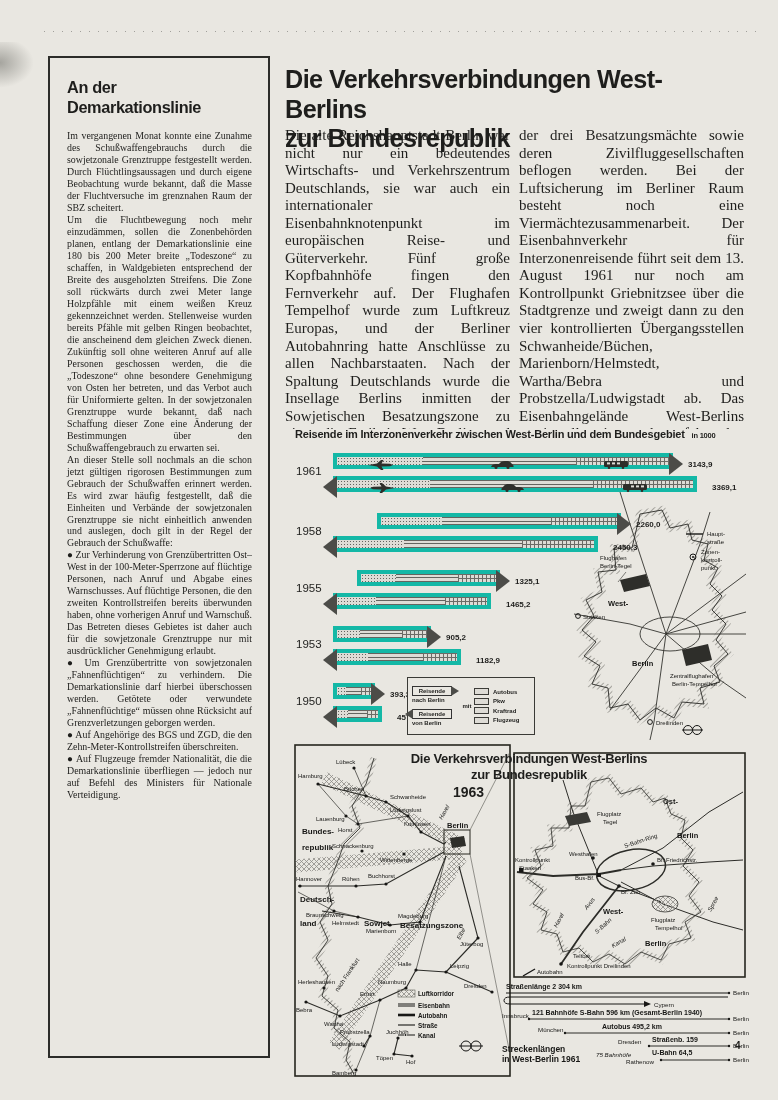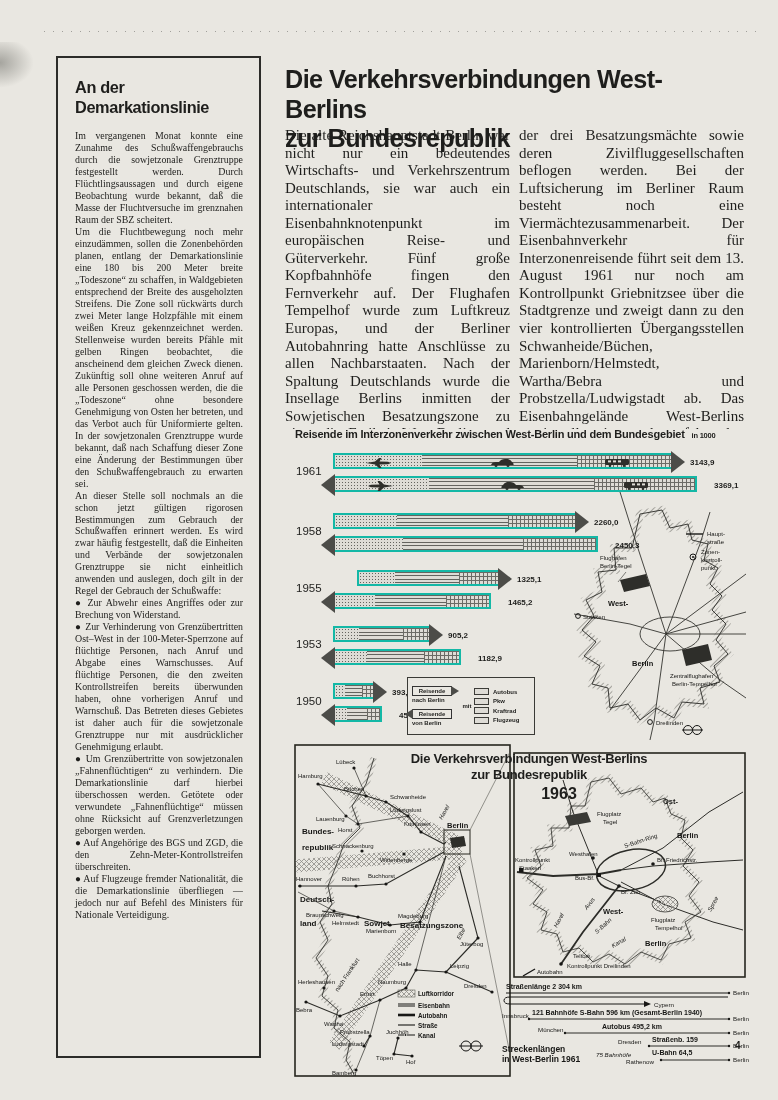--- a/index.html
+++ b/index.html
@@ -5,40 +5,40 @@
   html,body{margin:0;padding:0;background:#cfcdc7;}
   .page{position:relative;width:778px;height:1100px;background:#e9e7e1;overflow:hidden;
         font-family:"Liberation Serif",serif;color:#1e1e1c;}
   [data-name]{box-sizing:border-box;}
   .smudge{position:absolute;left:0;top:42px;width:34px;height:46px;
           background:radial-gradient(ellipse at 0% 45%,rgba(110,110,104,.55),transparent 70%);}
   .topdots{position:absolute;left:40px;top:30px;width:720px;height:3px;
            background-image:radial-gradient(rgba(90,90,85,.5) .7px,transparent 1px);background-size:9px 3px;}
 
   
-  .sidebar{position:absolute;left:48px;top:56px;width:205px;height:1002px;border:2px solid #2c2c29;
-           padding:20px 16px 0 17px;margin-left:8px;}
+  .sidebar{position:absolute;left:48px;top:56px;width:222px;height:1002px;border:2px solid #2c2c29;
+           padding:20px 16px 0 17px;}
   .sidebar h2{margin:0 0 12px;font-family:"Liberation Sans",sans-serif;font-weight:bold;
               font-size:17px;letter-spacing:-0.4px;transform:scaleX(.96);transform-origin:left;}
   .sidebar p{margin:0;font-size:9.9px;line-height:1.21;text-align:justify;}
 
   
   .title{position:absolute;left:285px;top:48px;width:470px;font-family:"Liberation Sans",sans-serif;
          font-weight:bold;font-size:26px;line-height:1.12;letter-spacing:-0.6px;transform:scaleX(.97);transform-origin:left;}
   .col{position:absolute;top:127px;width:225px;font-size:15px;line-height:1.17;text-align:justify;height:302px;overflow:hidden;}
   .col1{left:285px;} .col2{left:519px;}
 
   
   .chart-title{position:absolute;left:295px;top:428px;font-family:"Liberation Sans",sans-serif;
                font-weight:bold;font-size:11px;letter-spacing:-0.2px;white-space:nowrap;}
   .chart-title .unit{font-size:7.5px;margin-left:4px;}
   .bars{position:absolute;left:296px;top:447px;width:452px;height:292px;z-index:2;}
   .row{position:absolute;left:0;width:100%;}
   .yr{position:absolute;left:0;top:12px;font-family:"Liberation Sans",sans-serif;font-weight:normal;font-size:11.5px;}
-  .bar{position:absolute;left:37px;height:16px;border:2px solid #14b8a6;background:#dedcd6;display:flex;}
+  .bar{position:absolute;left:37px;height:16px;border:4px solid #14b8a6;background:#dedcd6;display:flex;}
   .bar .seg{height:100%;}
   .seg.s1{width:26%;} .seg.s2{width:46%;} .seg.s3{width:28%;}
   .pat-dots{background-image:radial-gradient(#64645f .8px,transparent .95px);background-size:3px 3px;}
   .pat-hlines{background-image:repeating-linear-gradient(180deg,#64645f 0 1px,transparent 1px 3.5px);}
   .pat-grid{background-image:repeating-linear-gradient(90deg,#6b6b66 0 1px,transparent 1px 4px),
                              repeating-linear-gradient(180deg,#6b6b66 0 1px,transparent 1px 4px);}
   .pat-dense{background-image:repeating-linear-gradient(90deg,#56564f 0 1px,transparent 1px 2.6px),
                               repeating-linear-gradient(180deg,#56564f 0 1px,transparent 1px 2.6px);}
   .arrow-r{position:absolute;right:-14px;top:-4px;width:0;height:0;
            border-top:11px solid transparent;border-bottom:11px solid transparent;border-left:14px solid #4c4c48;}
@@ -63,21 +63,21 @@
   .leg-mit{width:14px;text-align:center;}
   .leg-modes{flex:1;display:flex;flex-direction:column;gap:2.5px;}
   .leg-mode{display:flex;align-items:center;gap:4px;}
   .leg-sw{width:15px;height:7px;border:1px solid #3c3c38;background:#dedcd6;display:inline-block;}
 
   .inset-map{position:absolute;left:570px;top:484px;z-index:1;}
   .maps-title{position:absolute;left:393px;top:751px;width:272px;text-align:center;z-index:4;
               font-family:"Liberation Sans",sans-serif;font-weight:bold;line-height:1.25;pointer-events:none;}
   .maps-title .t1{font-size:13px;letter-spacing:-0.3px;}
   .maps-title .t2{font-size:13px;letter-spacing:-0.3px;}
-  .maps-title .t3{font-size:16px;text-align:center;margin-left:60px;}
+  .maps-title .t3{font-size:14px;text-align:left;margin-left:60px;}
   .map-left{position:absolute;left:294px;top:744px;}
   .map-right{position:absolute;left:513px;top:752px;}
   .stats{position:absolute;left:500px;top:980px;}
   .pagenum{position:absolute;left:735px;top:1040px;font-family:"Liberation Sans",sans-serif;font-weight:bold;font-size:10px;}
 
   svg text{font-family:"Liberation Sans",sans-serif;fill:#171715;}
   .ct{font-size:6px;} .ctb{font-size:7.5px;font-weight:bold;} .reg{font-size:8px;font-weight:bold;}
   .riv{font-size:6px;font-style:italic;} .lg{font-size:6.3px;font-weight:bold;}
   .st{font-size:6.2px;} .stb{font-size:7px;font-weight:bold;} .cap{font-size:8.5px;font-weight:bold;}
 </style>
@@ -97,21 +97,20 @@
 
 <div class="page" data-name="magazine-page">
   <div class="smudge" data-name="print-artifact"></div>
   <div class="topdots" data-name="print-artifact-dots"></div>
 
   <aside class="sidebar" data-name="sidebar-article">
     <h2 data-name="sidebar-title">An der Demarkationslinie</h2>
     <p data-name="sidebar-paragraph">Im vergangenen Monat konnte eine Zunahme des Schußwaffengebrauchs durch die sowjetzonale Grenztruppe festgestellt werden. Durch Flüchtlingsaussagen und durch eigene Beobachtung wurde bekannt, daß die Masse der Fluchtversuche im grenznahen Raum der SBZ scheitert.</p>
     <p data-name="sidebar-paragraph">Um die Fluchtbewegung noch mehr einzudämmen, sollen die Zonenbehörden planen, entlang der Demarkationslinie eine 180 bis 200 Meter breite „Todeszone“ zu schaffen, in Waldgebieten entsprechend der Breite des ausgeholzten Streifens. Die Zone soll rückwärts durch zwei Meter lange Holzpfähle mit einem weißen Kreuz gekennzeichnet werden. Stellenweise wurden bereits Pfähle mit gelben Ringen beobachtet, die anscheinend dem gleichen Zweck dienen. Zukünftig soll ohne weiteren Anruf auf alle Personen geschossen werden, die die „Todeszone“ ohne besondere Genehmigung von Osten her betreten, und das Verbot auch für Uniformierte gelten. In der sowjetzonalen Grenztruppe wurde bekannt, daß nach Schaffung dieser Zone eine Änderung der Bestimmungen über den Schußwaffengebrauch zu erwarten sei.</p>
     <p data-name="sidebar-paragraph">An dieser Stelle soll nochmals an die schon jetzt gültigen rigorosen Bestimmungen zum Gebrauch der Schußwaffen erinnert werden. Es wird zwar häufig festgestellt, daß die Einheiten und Verbände der sowjetzonalen Grenztruppe sie nicht einheitlich anwenden und auslegen, doch gilt in der Regel der Gebrauch der Schußwaffe:</p>
-    <p data-name="sidebar-bullet">● Zur Abwehr eines Angriffes oder zur Brechung von Widerstand.</p>
     <p data-name="sidebar-bullet">● Zur Verhinderung von Grenzübertritten Ost–West in der 100-Meter-Sperrzone auf flüchtige Personen, nach Anruf und Abgabe eines Warnschusses. Auf flüchtige Personen, die den zweiten Kontrollstreifen bereits überwunden haben, ohne vorherigen Anruf und Warnschuß. Das Betreten dieses Gebietes ist daher auch für die sowjetzonale Grenztruppe nur mit ausdrücklicher Genehmigung erlaubt.</p>
     <p data-name="sidebar-bullet">● Um Grenzübertritte von sowjetzonalen „Fahnenflüchtigen“ zu verhindern. Die Demarkationslinie darf hierbei überschossen werden. Getötete oder verwundete „Fahnenflüchtige“ müssen ohne Rücksicht auf Grenzverletzungen geborgen werden.</p>
     <p data-name="sidebar-bullet">● Auf Angehörige des BGS und ZGD, die den Zehn-Meter-Kontrollstreifen überschreiten.</p>
     <p data-name="sidebar-bullet">● Auf Flugzeuge fremder Nationalität, die die Demarkationslinie überfliegen — jedoch nur auf Befehl des Ministers für Nationale Verteidigung.</p>
   </aside>
 
   <h1 class="title" data-name="page-title">
     <span data-name="page-title-line1">Die Verkehrsverbindungen West-Berlins</span><br>
     <span data-name="page-title-line2">zur Bundesrepublik</span>
   </h1>
@@ -169,21 +168,21 @@
             <rect x="4" y="2.4" width="3" height="2" fill="#dedcd6"></rect>
             <rect x="9" y="2.4" width="3" height="2" fill="#dedcd6"></rect>
             <rect x="14" y="2.4" width="3" height="2" fill="#dedcd6"></rect>
           </svg>
         <i class="arrow-l" data-name="arrow-left-icon"></i>
         <b class="val" data-name="value-label">3369,1</b>
       </div>
     </div>
     <div class="row r1958" data-name="chart-row-1958">
       <span class="yr" data-name="year-label">1958</span>
-      <div class="bar nach" data-name="bar-1958-nach" style="width: 244px;">
+      <div class="bar nach" data-name="bar-1958-nach" style="width: 244px; margin-left: 44px;">
         <span class="seg s1 pat-dots"></span>
           <span class="seg s2 pat-hlines"></span>
           <span class="seg s3 pat-grid"></span>
         <i class="arrow-r" data-name="arrow-right-icon"></i>
         <b class="val" data-name="value-label">2260,0</b>
       </div>
       <div class="bar von" data-name="bar-1958-von" style="width: 265px;">
         <span class="seg s1 pat-dots"></span>
           <span class="seg s2 pat-hlines"></span>
           <span class="seg s3 pat-grid"></span>

